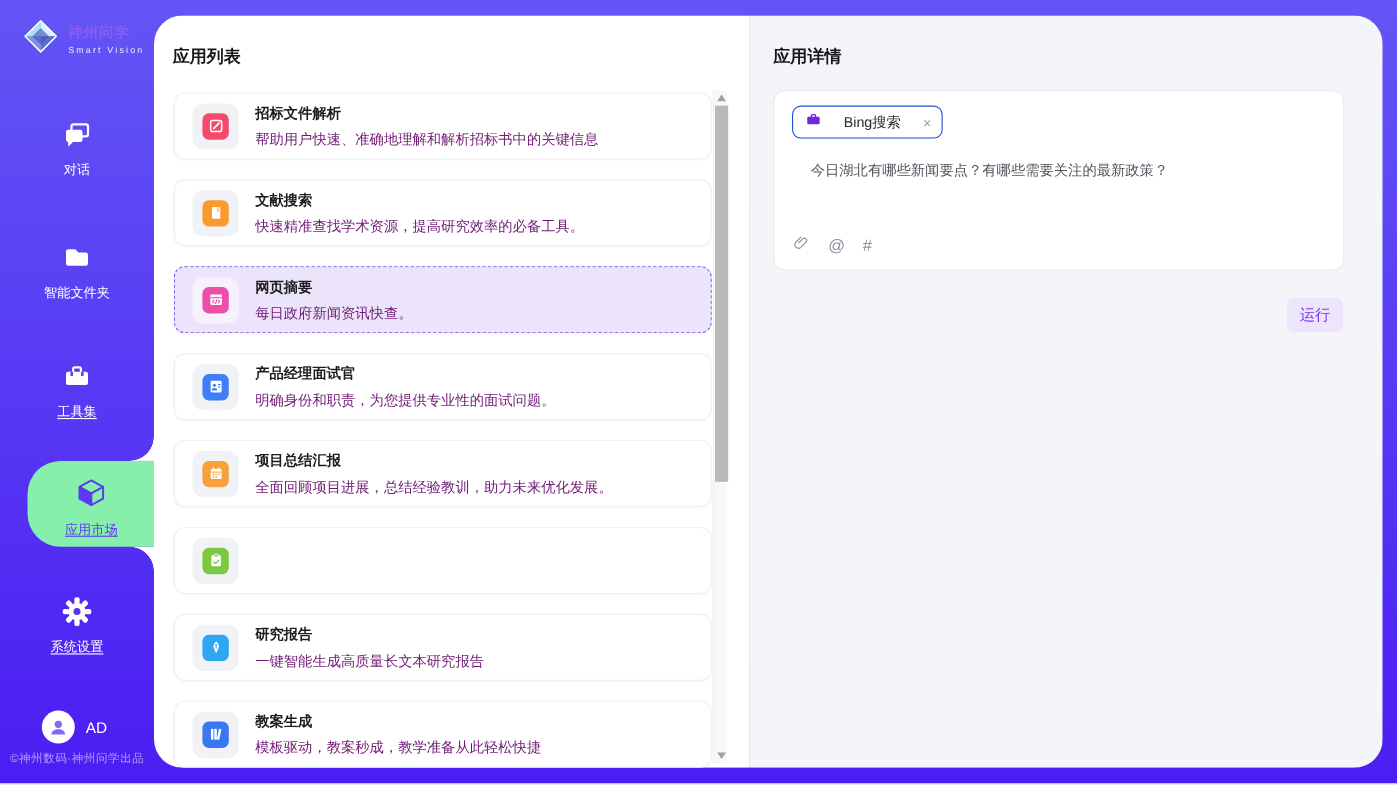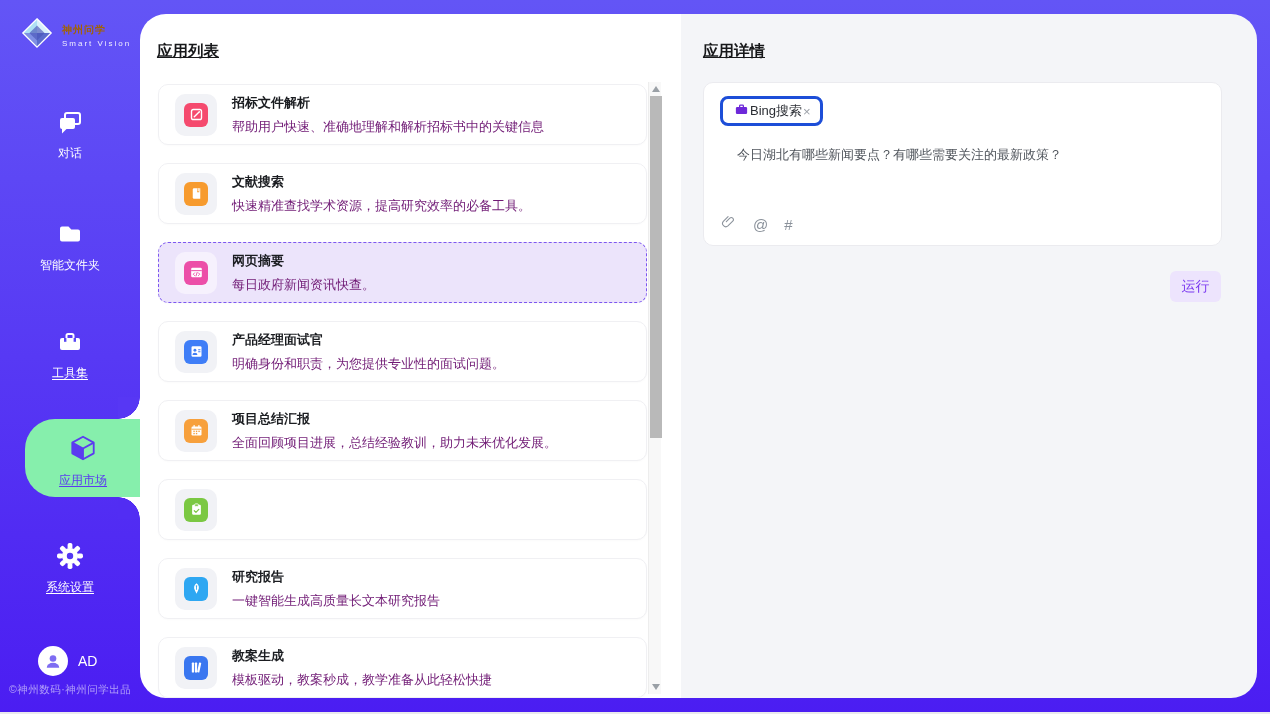--- a/index.html
+++ b/index.html
@@ -7,42 +7,42 @@
   body {
     font-family:"Liberation Sans","DejaVu Sans",sans-serif;
     background:linear-gradient(180deg,#6355f6 0%,#4b1df2 100%);
     position:relative; color:#1b1d21;
   }
   .bottom-line{position:absolute;left:0;right:0;bottom:0;height:2px;background:#e9e9ee;}
 
   
   .sidebar{position:absolute;left:0;top:0;width:140px;height:714px;}
   .logo{position:absolute;left:20px;top:16px;display:flex;align-items:center;gap:8px;}
-  .logo-text .name{font-size:10px;font-weight:bold;color:#a16207;letter-spacing:1px;}
+  .logo-text .name{font-size:13px;font-weight:bold;color:#8b5cf6;letter-spacing:1px;}
   .logo-text .sub{font-size:8px;color:rgba(255,255,255,.9);letter-spacing:2px;margin-top:2px;}
   .nav-item{position:absolute;left:0;width:140px;text-align:center;color:#fff;cursor:pointer;}
   .nav-item .ic{display:block;margin:0 auto 5px;}
   .nav-item .lbl{font-size:12px;}
   .nav-item .lbl.u{text-decoration:underline;text-underline-offset:2px;}
   .nav-item.active-bubble{left:25px;width:116px;top:419px;height:78px;background:#86efac;
     border-radius:30px 0 0 30px;padding-top:14px;}
   .nav-item.active-bubble .lbl{color:#5b3bf0;}
   .corner{position:absolute;right:0;width:22px;height:22px;}
   .corner.top{top:397px;background:radial-gradient(circle at 0 0,#5737f4 21.5px,#fff 22px);}
   .corner.bot{top:497px;background:radial-gradient(circle at 0 100%,#522df3 21.5px,#fff 22px);}
   .user-row{position:absolute;left:38px;top:646px;display:flex;align-items:center;gap:10px;}
   .avatar{width:30px;height:30px;border-radius:50%;background:#fff;display:flex;align-items:center;justify-content:center;}
   .user-name{color:#fff;font-size:14px;}
   .copyright{position:absolute;left:9px;top:683px;font-size:10.5px;color:rgba(255,255,255,.55);letter-spacing:.5px;}
 
   
   .main{position:absolute;left:140px;top:14px;width:1117px;height:684px;display:flex;
     border-radius:26px;overflow:hidden;}
   .list-panel{width:541px;background:#fff;position:relative;}
-  .panel-title{position:absolute;font-size:15.5px;font-weight:bold;color:#17181a;text-decoration:underline;}
+  .panel-title{position:absolute;font-size:15.5px;font-weight:bold;color:#17181a;}
   .list-panel .panel-title{left:17px;top:27px;}
   .cards{position:absolute;left:18px;top:70px;width:489px;}
   .card{height:61px;margin-bottom:18px;background:#fff;border:1px solid #f0f0f3;border-radius:10px;
     display:flex;align-items:center;padding:0 16px;cursor:pointer;box-shadow:0 1px 2px rgba(0,0,0,.02);}
   .card.selected{background:#ece4fb;border:1px dashed #7d57f0;}
   .icon-wrap{width:42px;height:42px;border-radius:10px;background:#f1f2f6;display:flex;
     align-items:center;justify-content:center;margin-right:15px;flex:0 0 auto;}
   .card.selected .icon-wrap{background:#f6f1fd;}
   .icon-box{width:24px;height:24px;border-radius:6px;display:flex;align-items:center;justify-content:center;}
   .c0{background:#f54a6e;} .c1{background:#f79b2e;} .c2{background:#ec4fa8;} .c3{background:#3f7ef7;}
@@ -57,21 +57,21 @@
   .tri-up{width:0;height:0;border-left:4px solid transparent;border-right:4px solid transparent;border-bottom:6px solid #9aa0a6;}
   .tri-down{width:0;height:0;border-left:4px solid transparent;border-right:4px solid transparent;border-top:6px solid #9aa0a6;}
   .scroll-thumb{position:absolute;left:1px;top:14px;width:12px;height:342px;background:#b9b9b9;cursor:pointer;}
 
   
   .detail-panel{flex:1;background:#f4f5f8;position:relative;}
   .detail-panel .panel-title{left:22px;top:27px;}
   .prompt-card{position:absolute;left:22px;top:68px;width:519px;height:164px;background:#fff;
     border:1px solid #ebebef;border-radius:10px;}
   .tool-tag{position:absolute;left:16px;top:13px;height:30px;display:inline-flex;align-items:center;
-    gap:1px;padding:0 9px 0 11px;border:3px solid #1d4ed8;border-radius:8px;background:#fff;cursor:default;}
+    gap:20px;padding:0 9px 0 11px;border:1px solid #1d4ed8;border-radius:8px;background:#fff;cursor:default;}
   .tool-tag .t-lbl{font-size:13px;color:#2a2d33;}
   .tool-tag .t-close{font-size:13px;color:#9ca1a8;cursor:pointer;line-height:1;}
   .prompt-text{position:absolute;left:17px;top:62px;right:16px;font-size:13px;color:#50555c;line-height:1.5;cursor:text;margin-left:16px;}
   .attach-row{position:absolute;left:17px;bottom:11px;display:flex;align-items:center;gap:16px;color:#8b929b;}
   .attach-row .glyph{font-size:15px;cursor:pointer;}
   .run-btn{position:absolute;right:36px;top:257px;width:51px;height:31px;background:#ede4fd;color:#7c3bf0;
     font-size:14px;border:none;border-radius:6px;cursor:pointer;font-family:inherit;}
 </style>
 </head>
 <body>

